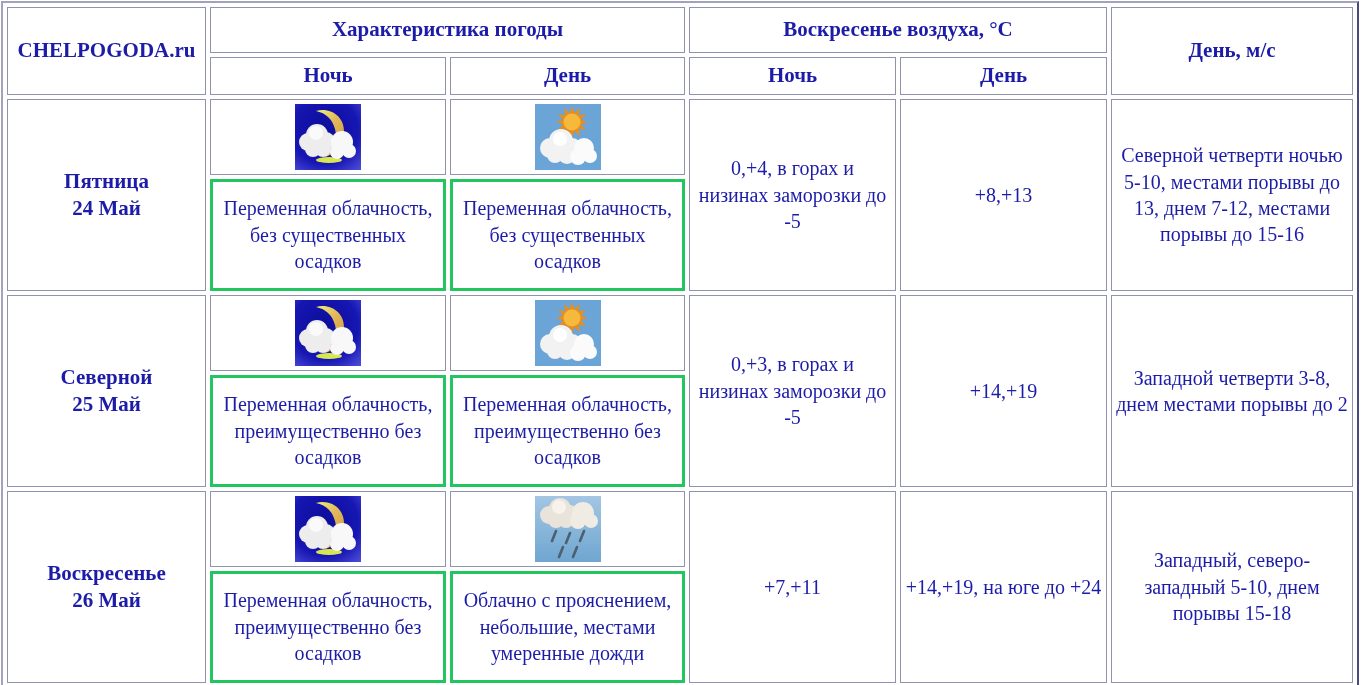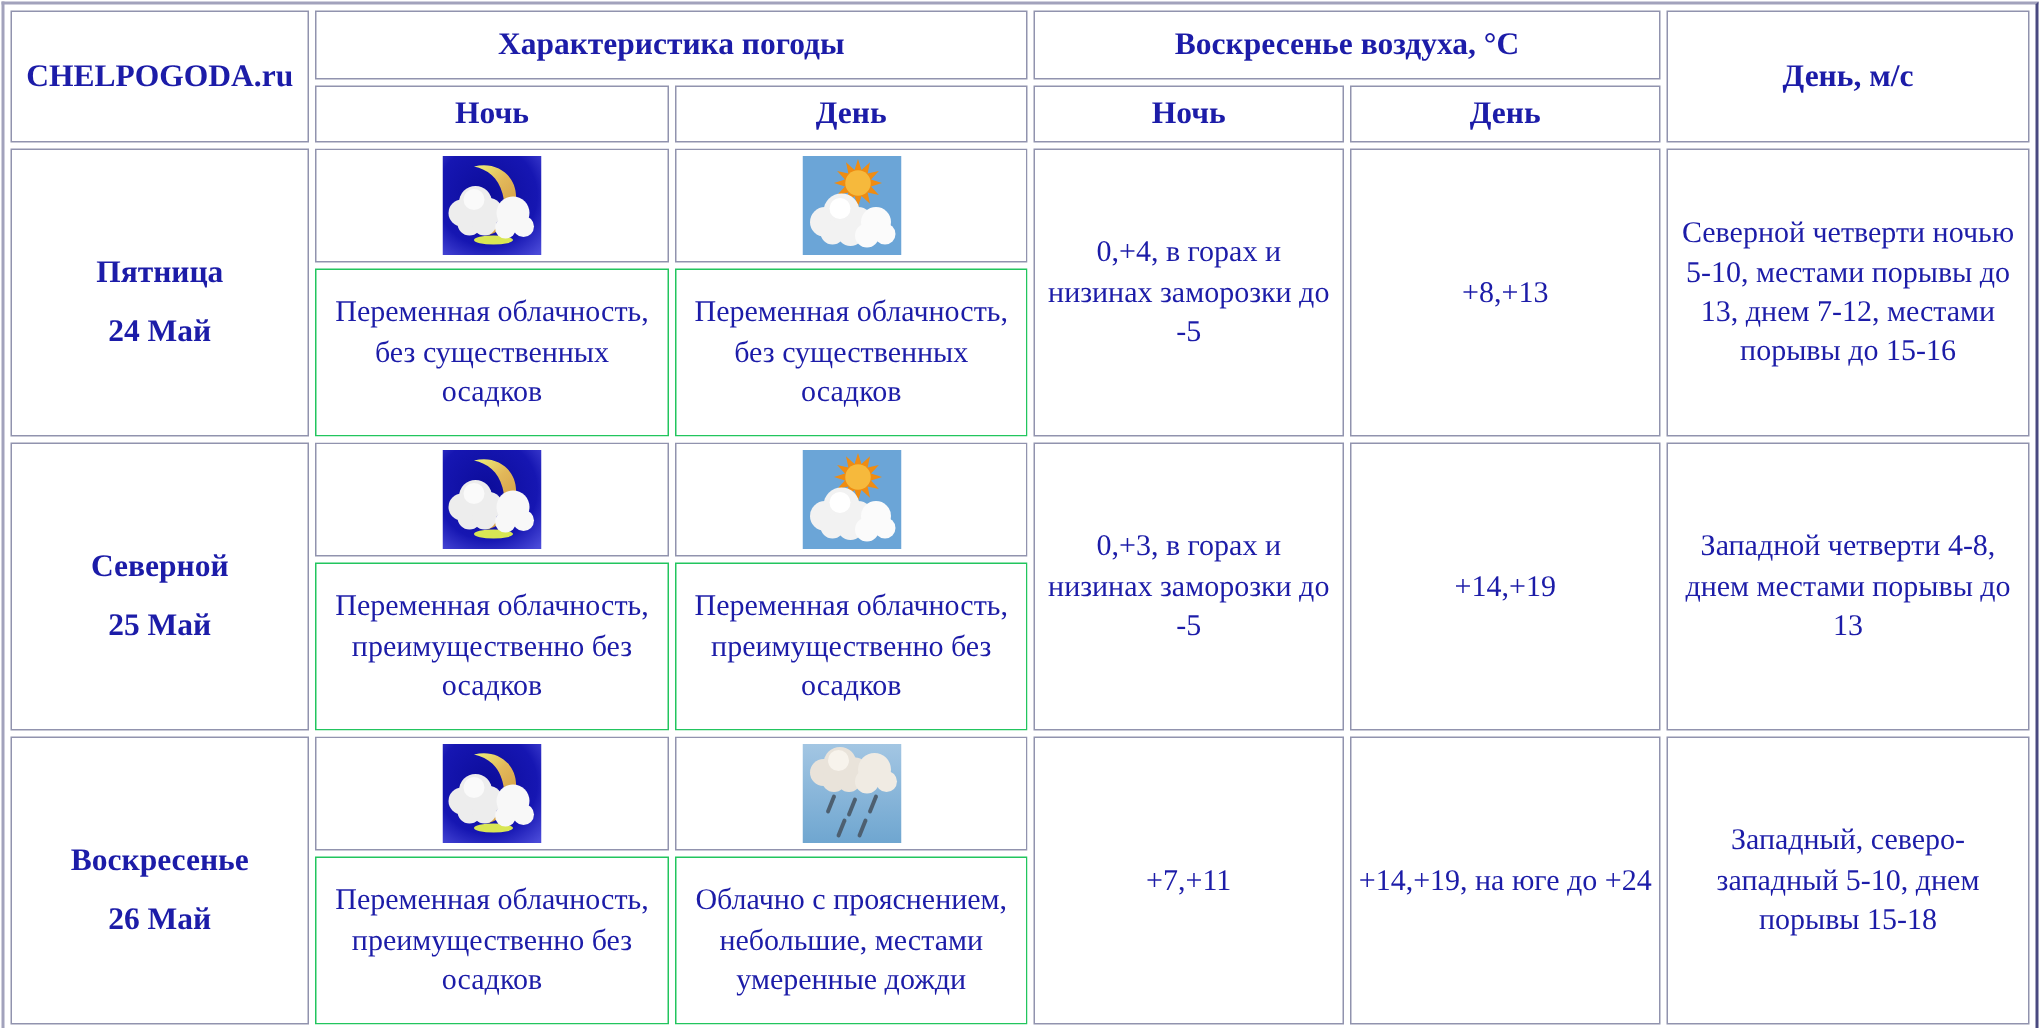--- a/index.html
+++ b/index.html
@@ -30,39 +30,39 @@
     overflow: hidden;
   }
   tr.hr1 { height: 46px; }
   tr.hr2 { height: 38px; }
   tr.rdata { height: 192px; }
 
   td.hcell { font-weight: bold; font-size: 21px; }
   td.brand-cell { font-weight: bold; font-size: 21px; padding: 2px 1px; }
 
   td.day-cell { font-weight: bold; font-size: 21px; }
-  .day-name, .day-date { line-height: 1.3; margin-top: 12px; }
+  .day-name, .day-date { line-height: 1.3; }
 
   td.char-cell { border: none; padding: 0; vertical-align: top; }
   .char-stack {
     height: 192px;
     display: flex;
     flex-direction: column;
     gap: 4px;
   }
   .icon-box {
     flex: 0 0 76px;
     border: 1px solid #9193ae;
     display: flex;
     align-items: center;
     justify-content: center;
   }
   .desc-box {
     flex: 1 1 auto;
-    border: 1px solid #22c55e;
+    border: 3px solid #22c55e;
     display: flex;
     align-items: center;
     justify-content: center;
     text-align: center;
     padding: 2px 6px;
     font-size: 20px;
     line-height: 1.32;
   }
   svg.wicon { display: block; }
   .defs-holder { position: absolute; width: 0; height: 0; overflow: hidden; }
@@ -227,21 +227,21 @@
           <div class="icon-box">
             <svg class="wicon" width="66" height="66" viewBox="0 0 66 66">
                   <use href="#sym-sun"></use>
                 </svg>
           </div>
           <div class="desc-box">Переменная облачность, преимущественно без осадков</div>
         </div>
       </td>
       <td>0,+3, в горах и низинах заморозки до -5</td>
       <td>+14,+19</td>
-      <td>Западной четверти 4-8, днем местами порывы до 13</td>
+      <td>Западной четверти 3-8, днем местами порывы до 2</td>
     </tr>
 
     <tr class="rdata">
       <td class="day-cell">
         <div class="day-name">Воскресенье</div>
         <div class="day-date">26 Май</div>
       </td>
       <td class="char-cell">
         <div class="char-stack">
           <div class="icon-box">

